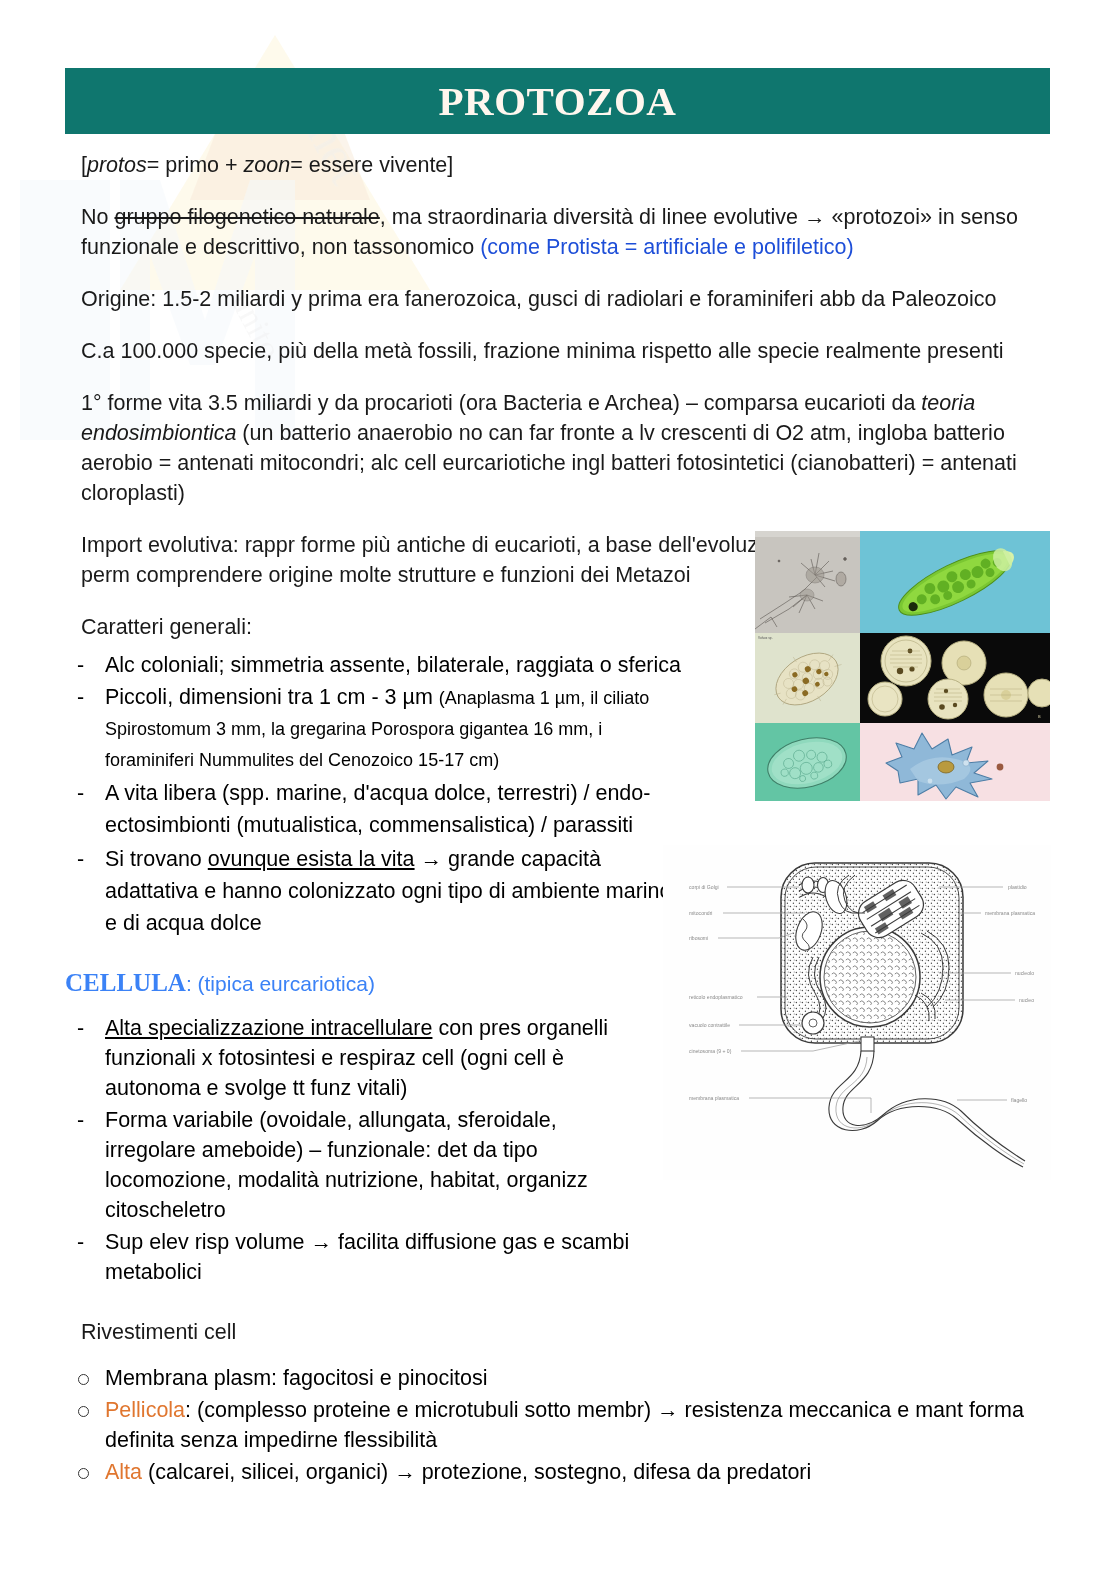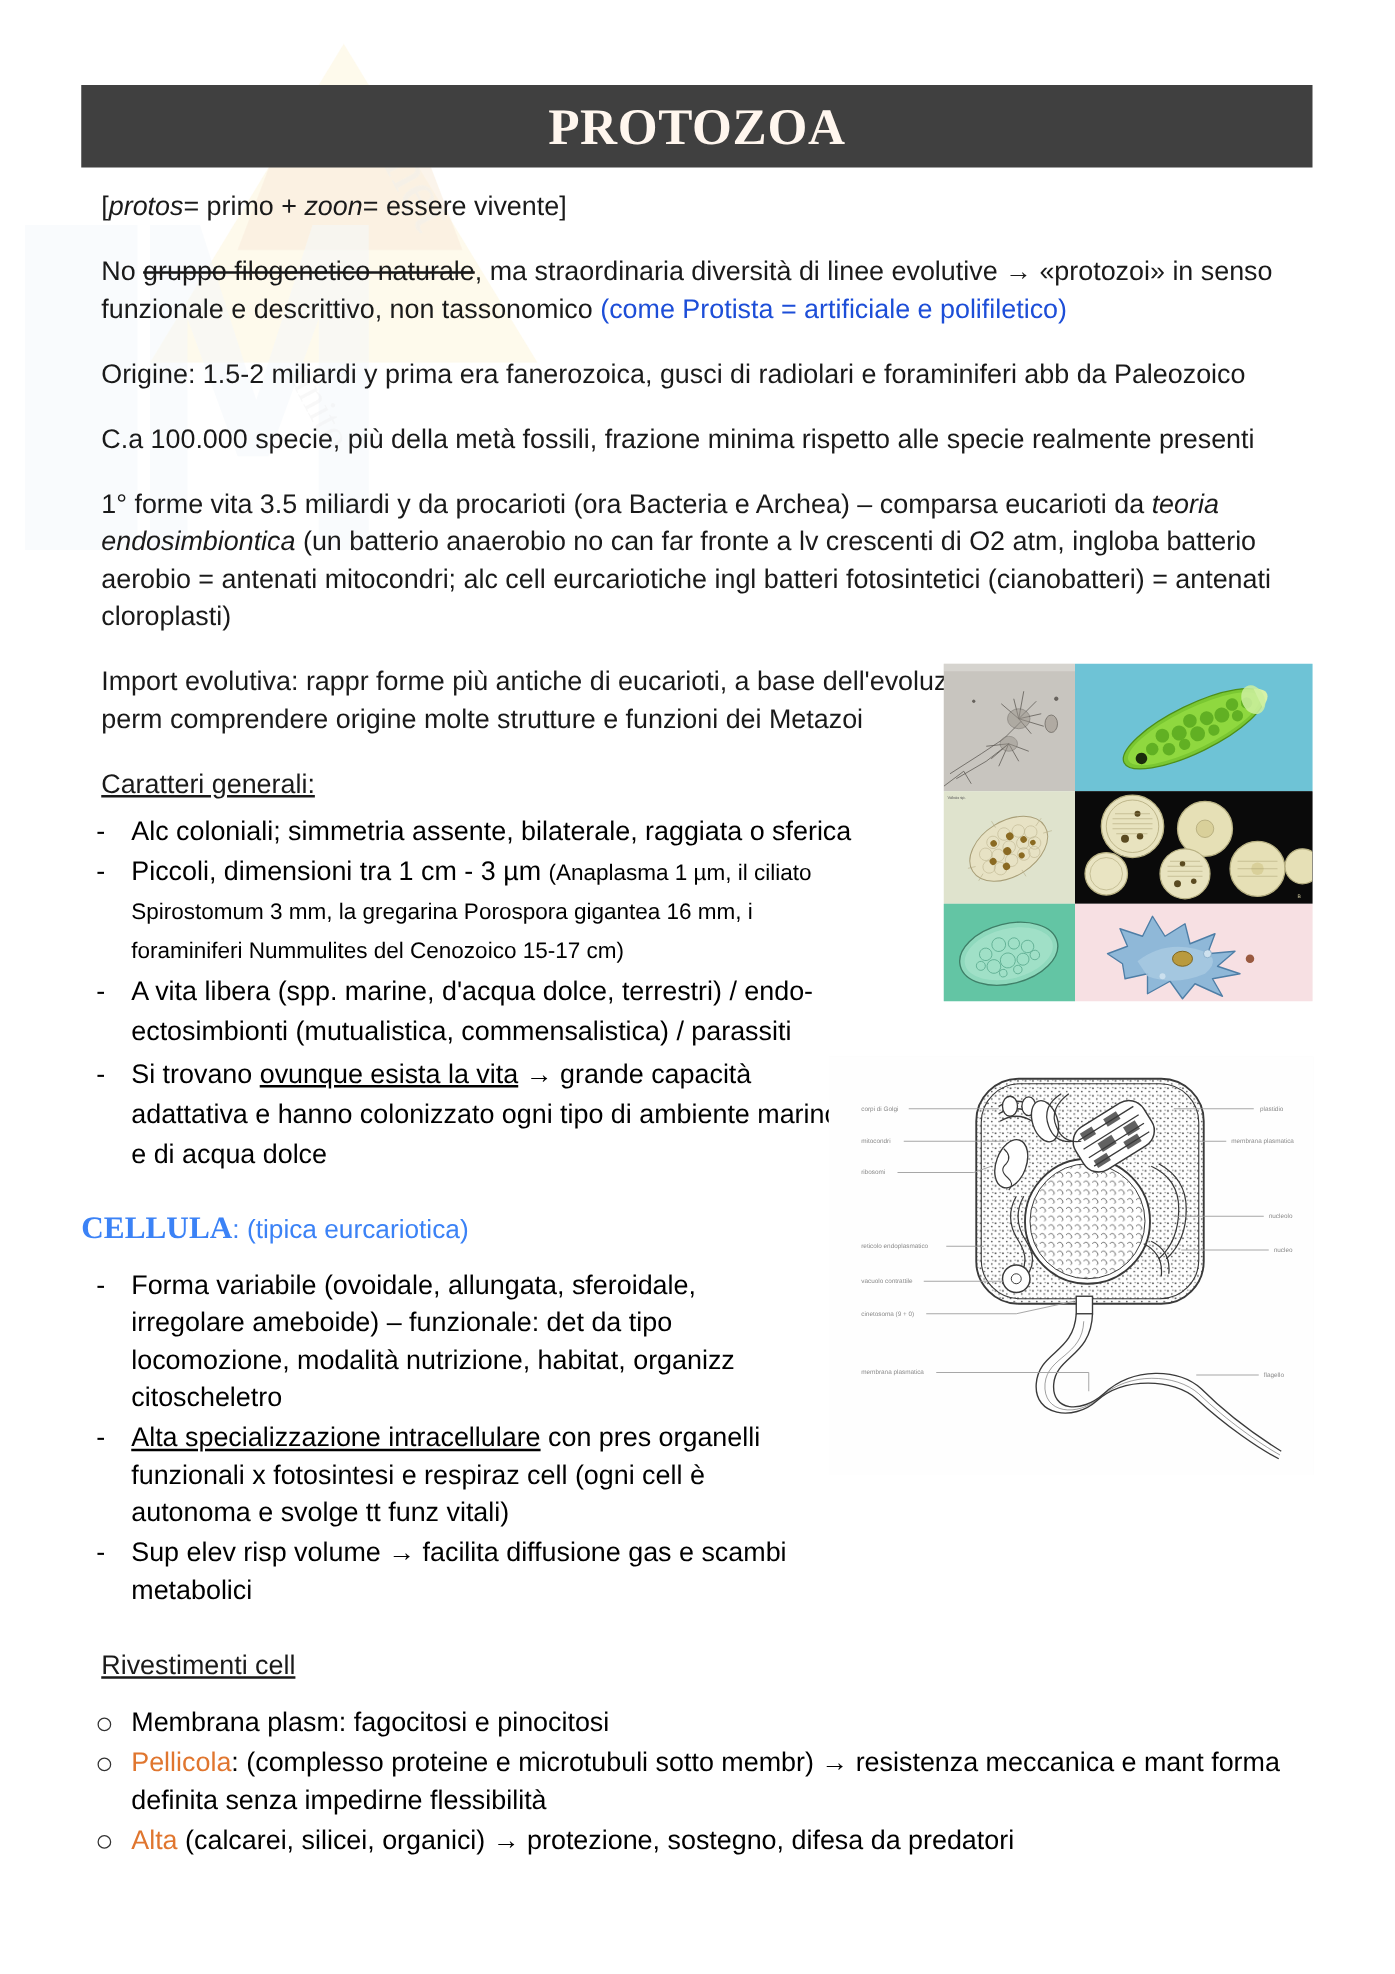--- a/index.html
+++ b/index.html
@@ -17,21 +17,21 @@
   #watermark {
     position:absolute; left:0; top:0; width:560px; height:520px;
     pointer-events:none; z-index:0; opacity:.55;
   }
 
   
   #page { position:relative; z-index:2; width:1116px; height:1579px; }
 
   .header-bar {
     position:absolute; left:65px; top:68px; width:985px; height:66px;
-    background:#404040;
+    background:#0f766e;
     display:flex; align-items:center; justify-content:center;
   }
   .header-bar .title {
     font-family:"Liberation Serif", serif;
     font-weight:bold; font-size:41px; color:#FFF6EE;
     letter-spacing:.5px;
   }
 
   .body-col { position:absolute; left:65px; top:150px; width:985px; }
 
@@ -55,21 +55,21 @@
   .small { font-size:18px; }
 
   .arrow { font-family:"Liberation Sans", sans-serif; }
 
   h2.sec {
     margin:0; font-family:"Liberation Serif", serif;
     font-size:25px; font-weight:bold; color:#3b82f6;
   }
   h2.sec .sub { font-family:"Liberation Sans", sans-serif; font-weight:normal; font-size:21px; }
 
-  .heading-u { font-size:21.5px; text-decoration:underline; }
+  .heading-u { font-size:21.5px; }
 
   
   ul.dash, ul.circ { list-style:none; margin:0; padding:0; }
   ul.dash > li, ul.circ > li {
     position:relative; padding-left:40px;
     font-size:21.5px; line-height:30px; margin-bottom:2px;
   }
   ul.dash > li::before {
     content:"-"; position:absolute; left:12px; top:0; font-size:21.5px;
   }
@@ -453,23 +453,23 @@
       <li style="line-height:32px"><span>Si trovano </span><span class="u">ovunque esista la vita</span><span class="arrow"> → </span><span>grande capacità adattativa e hanno colonizzato ogni tipo di ambiente marino e di acqua dolce</span></li>
     </ul>
 
     <div class="gap-l"></div>
 
     <h2 class="sec"><span>CELLULA</span><span class="sub">: (tipica eurcariotica)</span></h2>
 
     <div class="gap-s"></div>
 
     <ul class="dash narrow2">
+      <li><span class="u">Alta specializzazione intracellulare</span><span> con pres organelli funzionali x fotosintesi e respiraz cell (ogni cell è autonoma e svolge tt funz vitali)</span></li>
+
       <li><span>Forma variabile (ovoidale, allungata, sferoidale, irregolare ameboide) – funzionale: det da tipo locomozione, modalità nutrizione, habitat, organizz citoscheletro</span></li>
-
-      <li><span class="u">Alta specializzazione intracellulare</span><span> con pres organelli funzionali x fotosintesi e respiraz cell (ogni cell è autonoma e svolge tt funz vitali)</span></li>
 
       <li><span>Sup elev risp volume</span><span class="arrow"> → </span><span>facilita diffusione gas e scambi metabolici</span></li>
     </ul>
 
     <div class="gap-l"></div>
 
     <p class="para heading-u">Rivestimenti cell</p>
 
     <div class="gap-s"></div>
 

